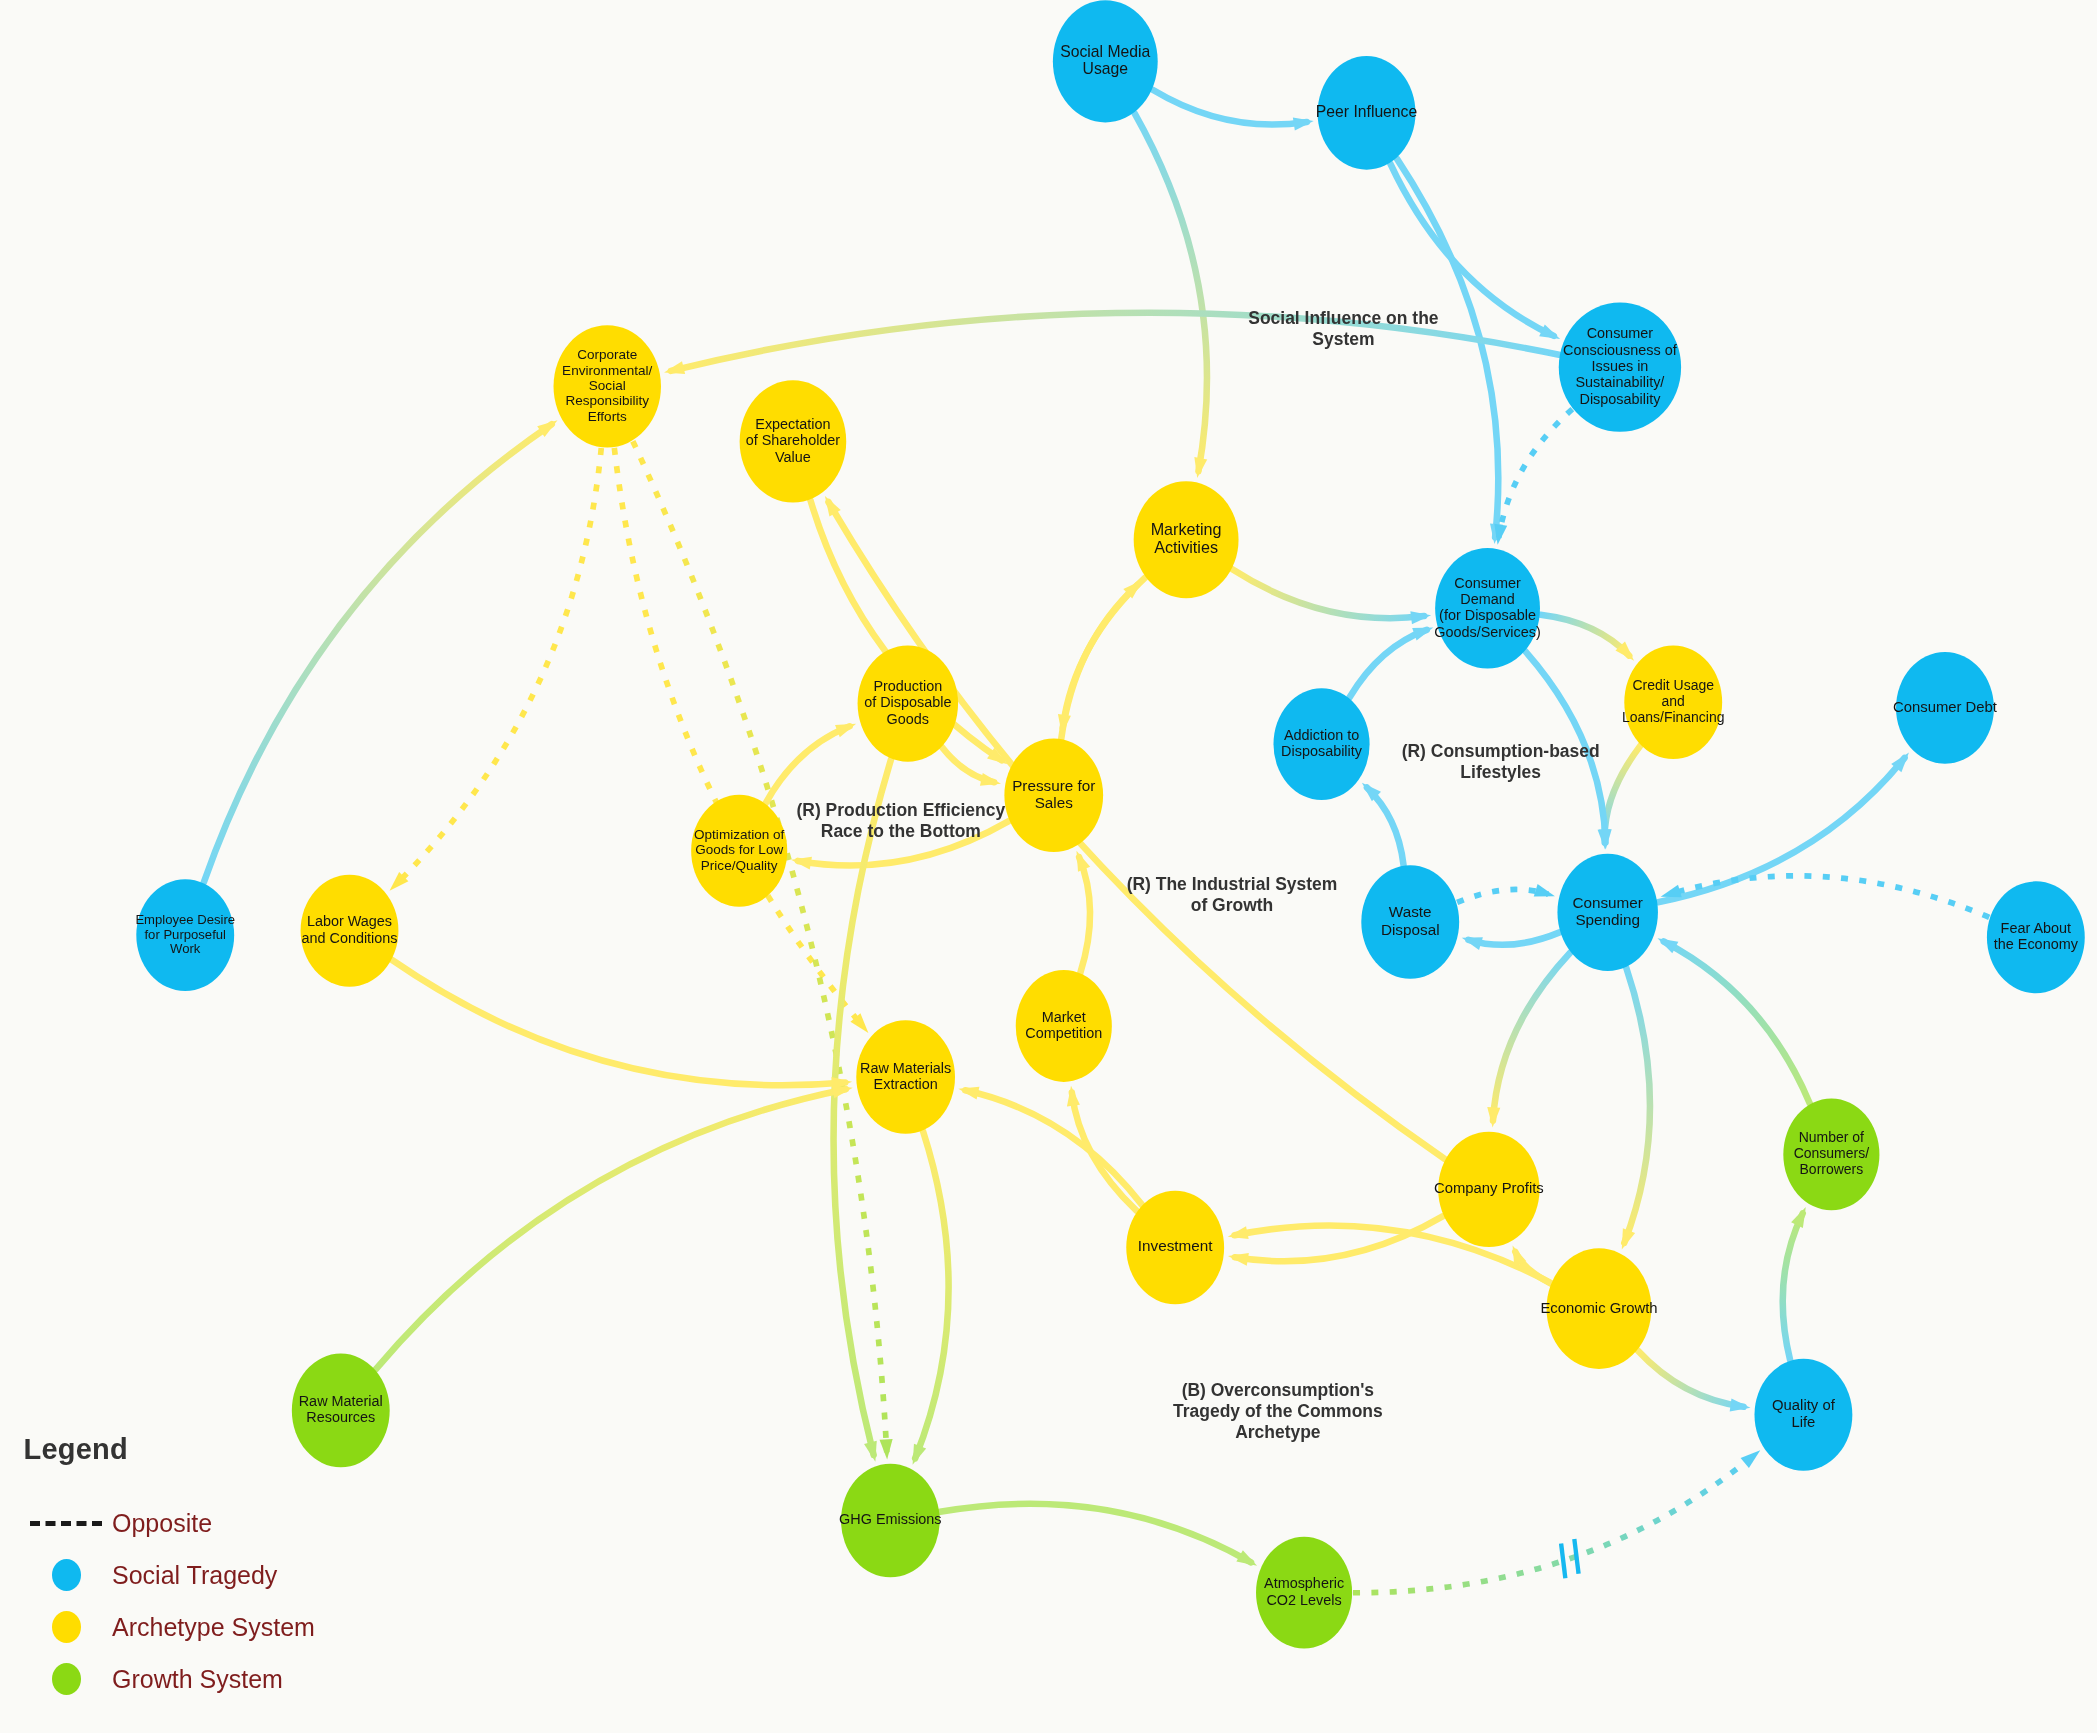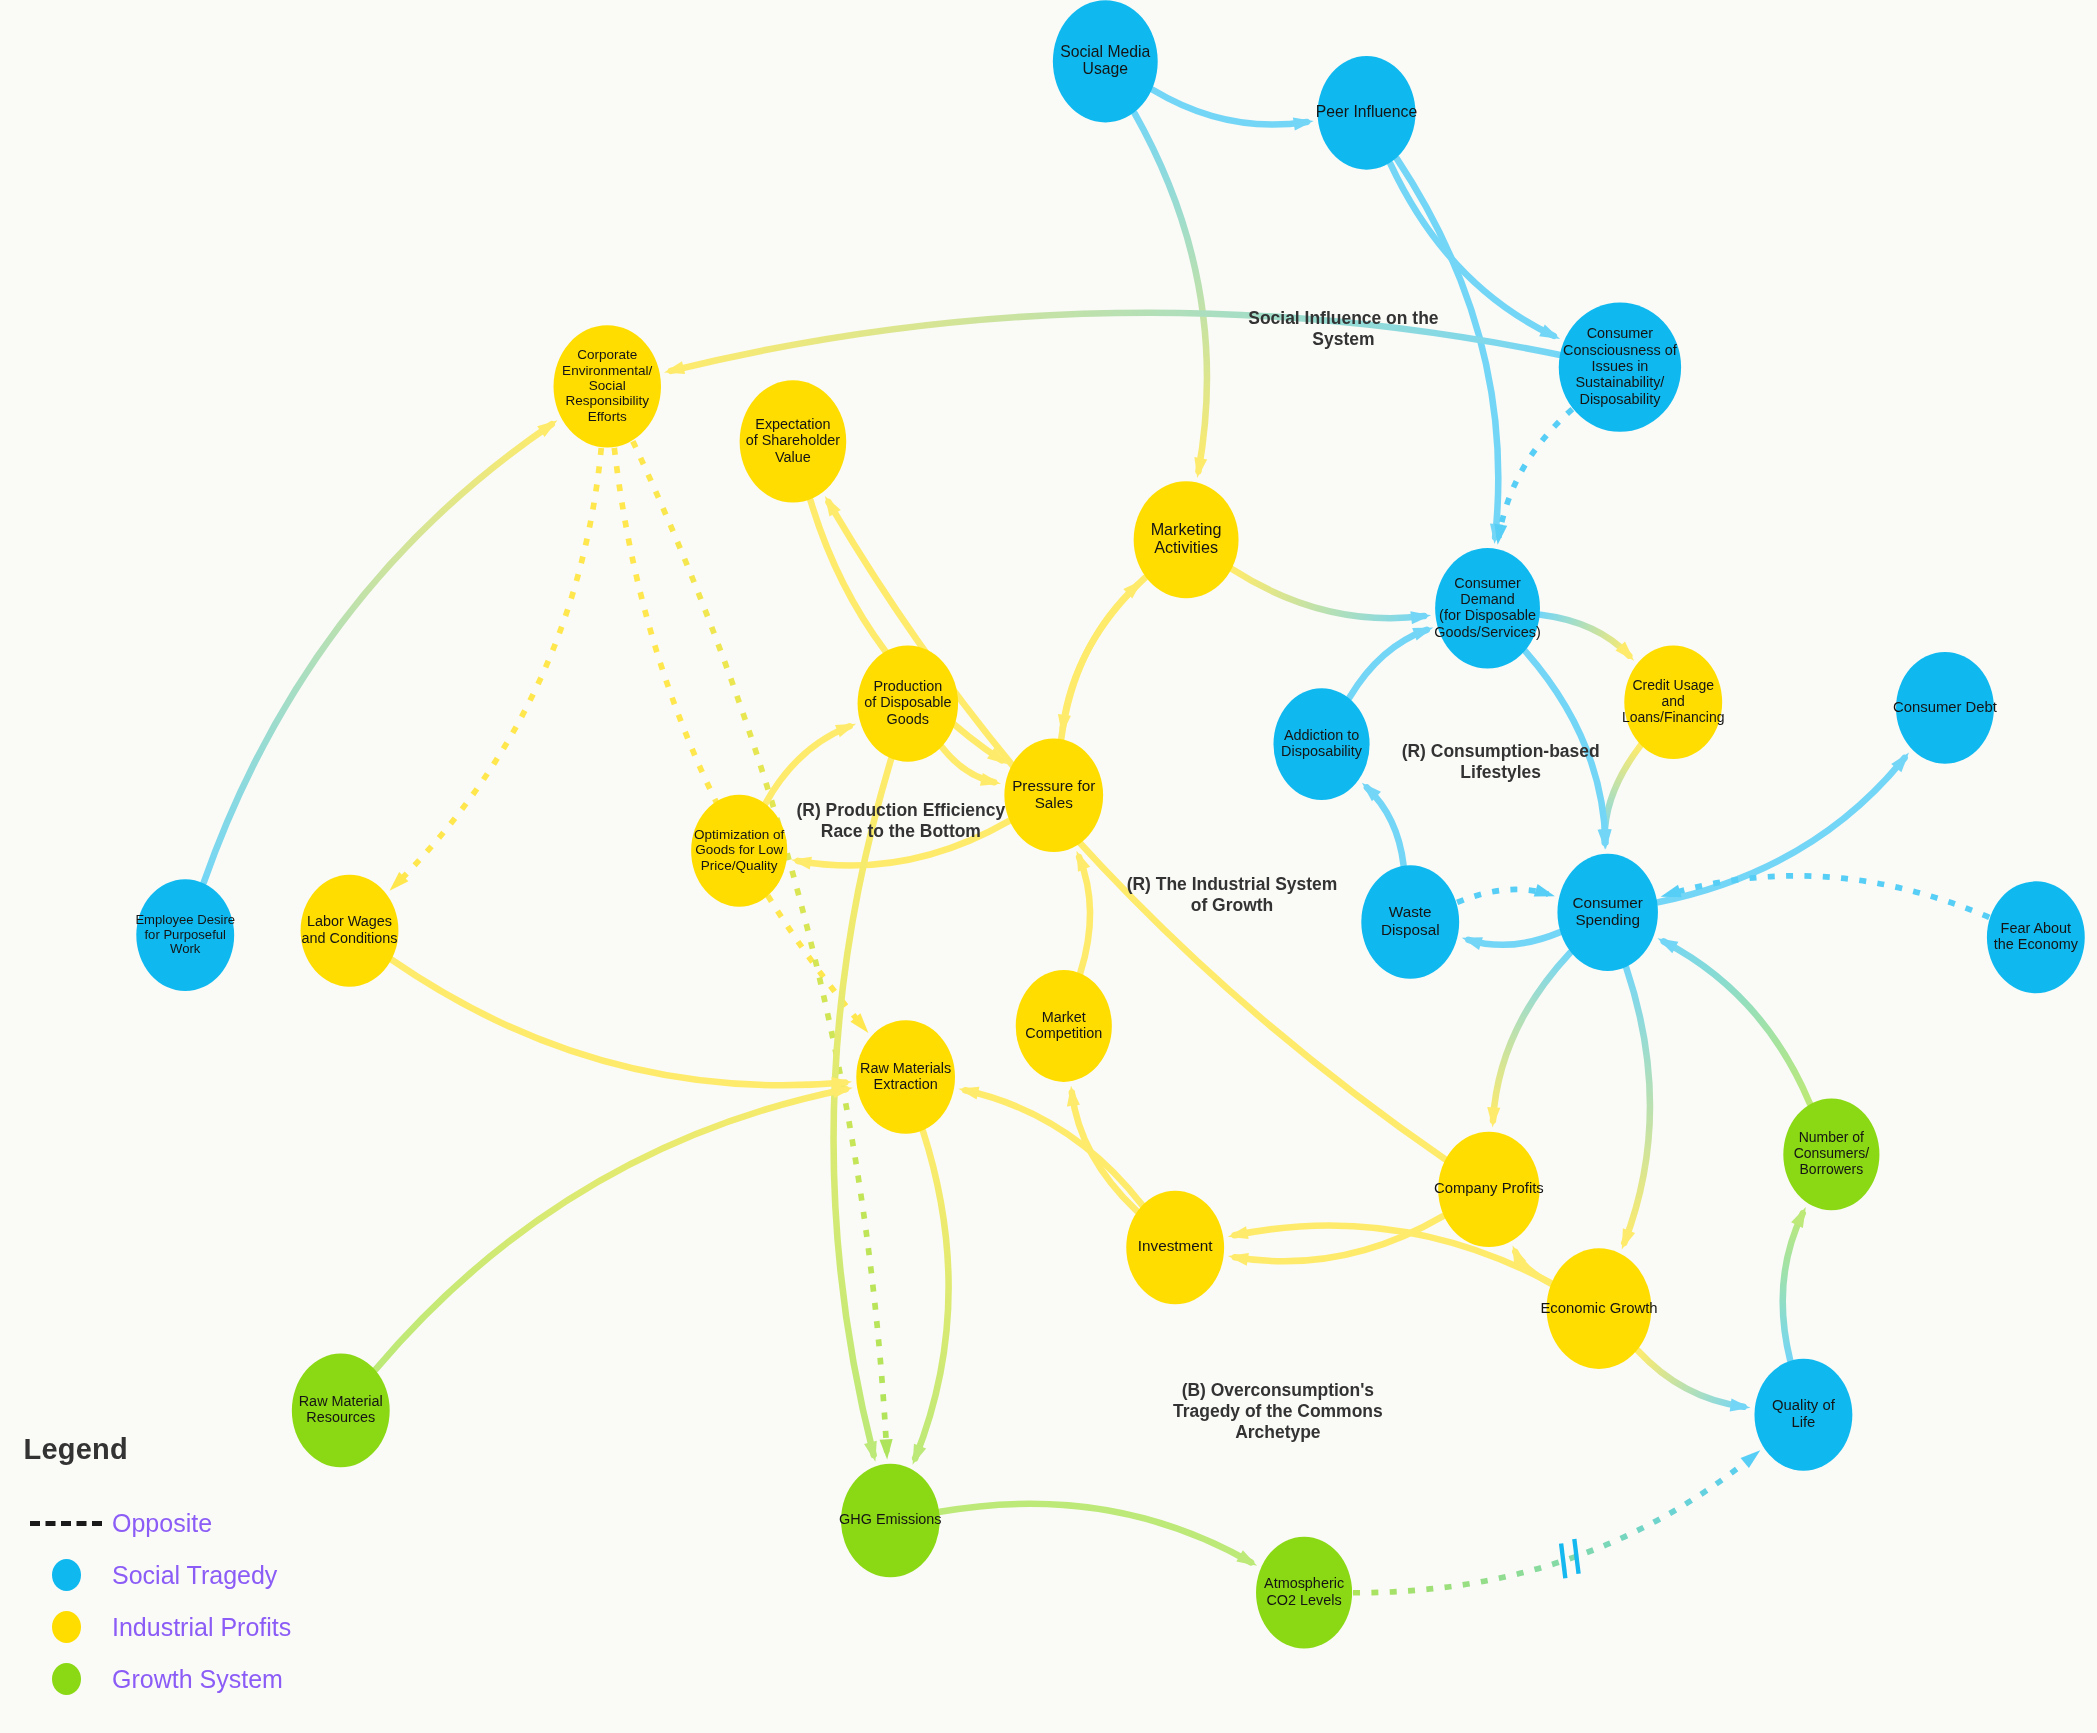--- a/index.html
+++ b/index.html
@@ -52,21 +52,21 @@
   }
   #legend .dash-swatch{
     width:72px;height:0;
     border-top:5.7px dashed #1a1a1a;
   }
   #legend .dot{
     width:29px;height:32px;border-radius:50%;
   }
   #legend .legend-text{
     font-size:25px;
-    color:#8b5cf6;
+    color:#7f1d1d;
     white-space:nowrap;
   }
 </style>
 </head>
 <body>
 
 <div id="stage">
   <svg id="cld" viewBox="0 0 4800 3966">
     <defs id="svgdefs">
         <linearGradient id="g0" gradientUnits="userSpaceOnUse" x1="2638.4420038922976" y1="205.05895567616804" x2="2991.229028541436" y2="278.77360745610963">
@@ -527,21 +527,21 @@
         <div class="legend-row">
           <div class="swatch-cell">
             <div class="dot" style="background: rgb(15, 185, 240);"></div>
           </div>
           <div class="legend-text">Social Tragedy</div>
         </div>
         <div class="legend-row">
           <div class="swatch-cell">
             <div class="dot" style="background: rgb(255, 221, 0);"></div>
           </div>
-          <div class="legend-text">Industrial Profits</div>
+          <div class="legend-text">Archetype System</div>
         </div>
         <div class="legend-row">
           <div class="swatch-cell">
             <div class="dot" style="background: rgb(139, 217, 20);"></div>
           </div>
           <div class="legend-text">Growth System</div>
         </div>
       </div>
   </div>
 </div>

